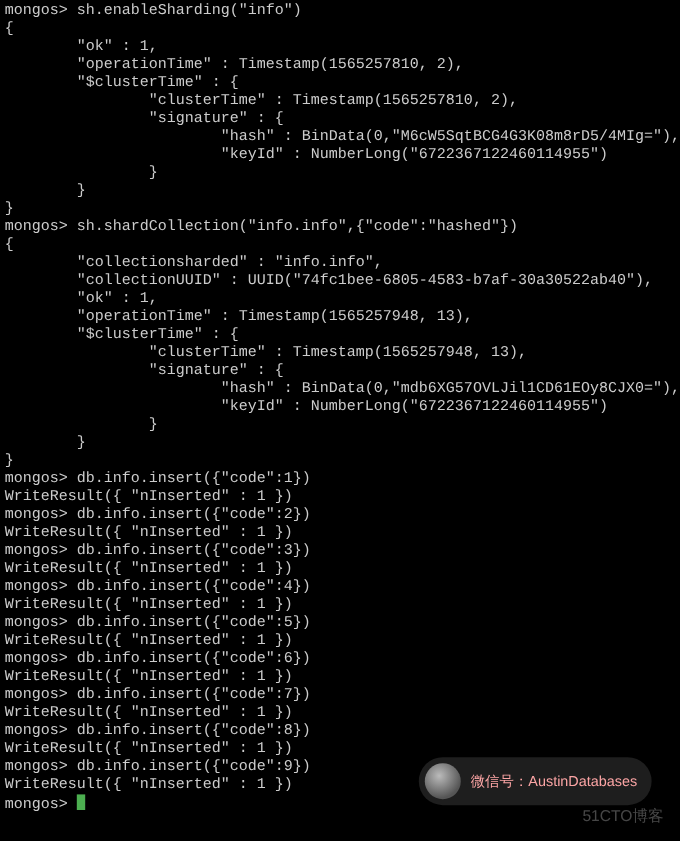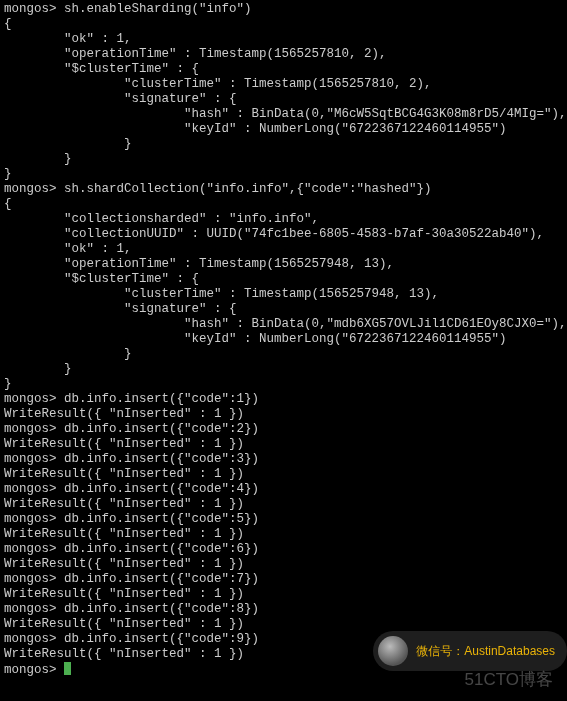--- a/index.html
+++ b/index.html
@@ -19,44 +19,44 @@
   .line { white-space: pre; }
   .cursor {
     display: inline-block;
     width: 7px;
     height: 13px;
     background: #4caf50;
     vertical-align: -2px;
   }
   .overlay {
     position: absolute;
-    right: 0;
+    right: 24px;
     bottom: 30px;
     display: flex;
     align-items: center;
     gap: 8px;
     background: rgba(40,40,40,0.75);
     padding: 5px 12px 5px 5px;
     border-radius: 20px;
     font-family: "Microsoft YaHei", sans-serif;
     font-size: 12px;
-    color: #eab308;
+    color: #fca5a5;
   }
   .overlay .avatar {
     width: 30px;
     height: 30px;
     border-radius: 50%;
     background: radial-gradient(circle at 40% 35%, #bbb 0%, #555 70%);
   }
   .brand {
     position: absolute;
     right: 14px;
     bottom: 14px;
     font-family: "Microsoft YaHei", sans-serif;
-    font-size: 17px;
+    font-size: 13px;
     color: rgba(200,200,200,0.35);
   }
 </style>
 </head>
 <body>
 
 <div id="term">
     <div class="line">mongos&gt; sh.enableSharding("info")</div>
     <div class="line">{</div>
     <div class="line">        "ok" : 1,</div>

